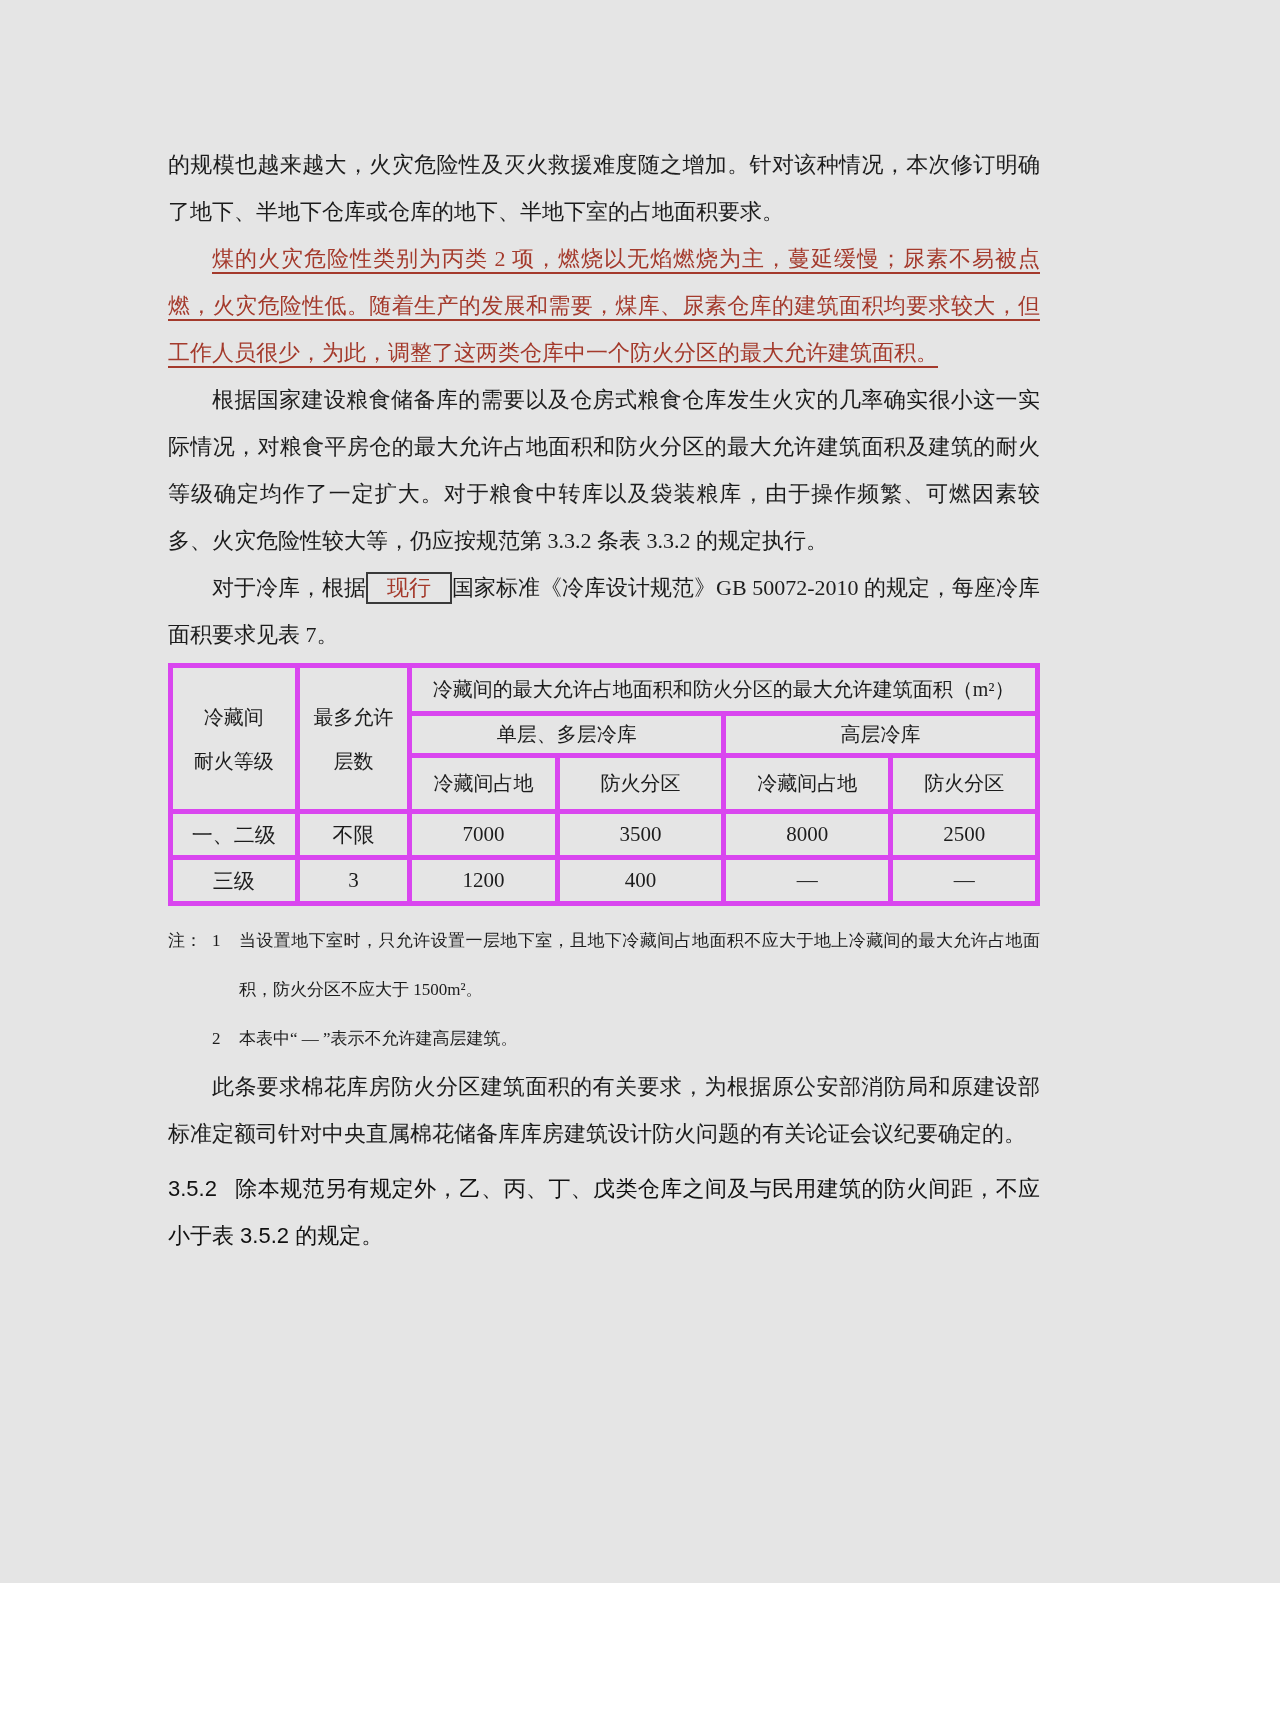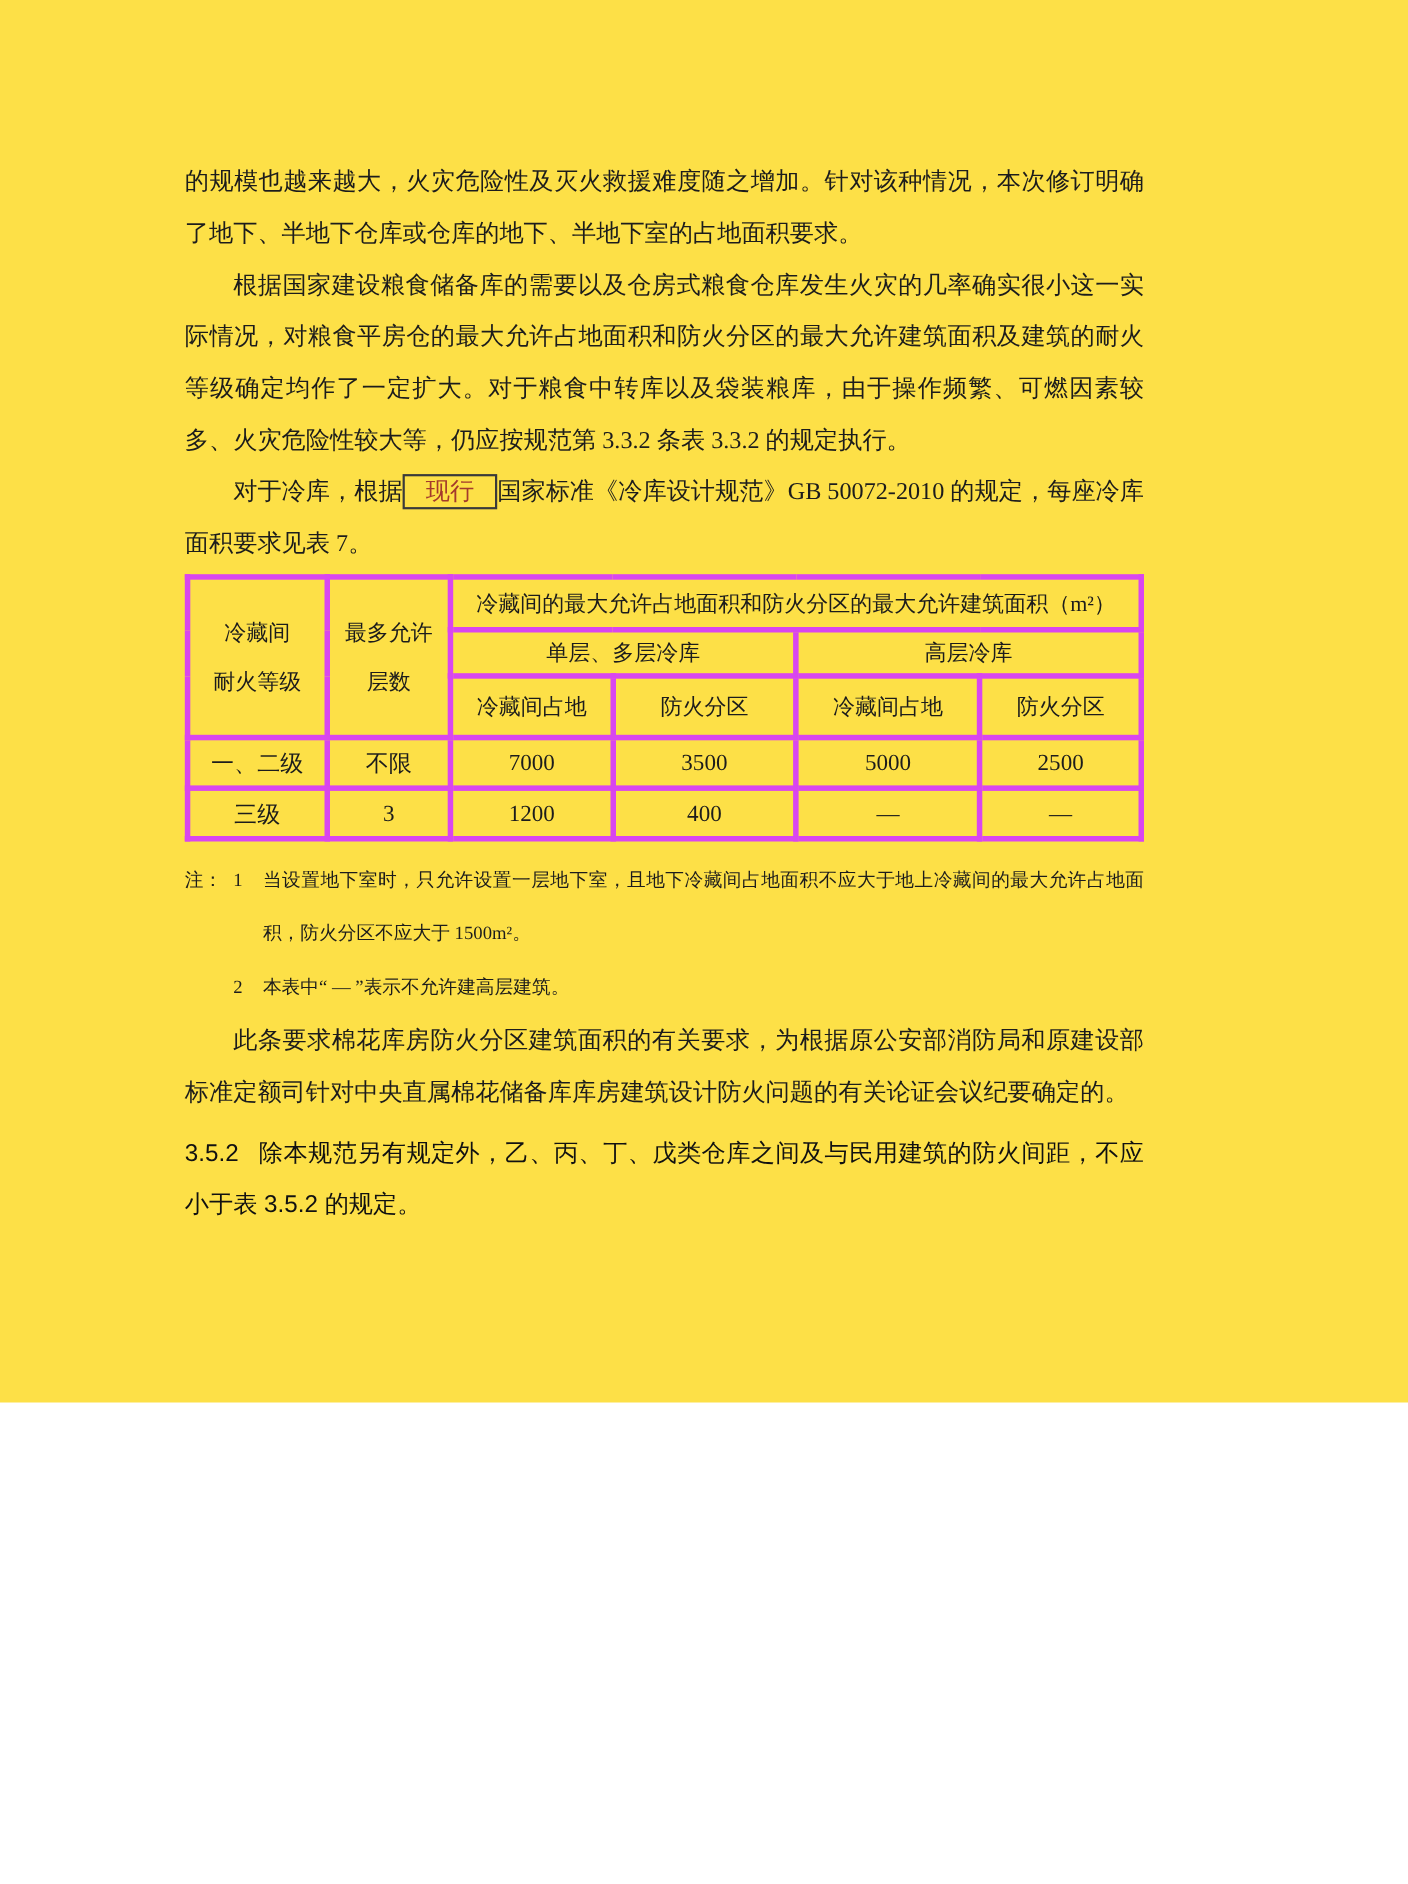--- a/index.html
+++ b/index.html
@@ -5,22 +5,22 @@
   * { box-sizing: border-box; }
   html, body { margin: 0; padding: 0; }
   body {
     width: 1280px; height: 1713px;
     background: #ffffff;
     font-family: "Liberation Serif", "DejaVu Serif", serif;
     color: #1c1c1c;
   }
   .page {
     position: relative;
-    width: 1280px; height: 1275px;
-    background: #fde047;
+    width: 1280px; height: 1583px;
+    background: #e5e5e5;
     overflow: hidden;
   }
   .content {
     position: absolute;
     left: 168px; top: 141px;
     width: 872px;
   }
   .body-para {
     margin: 0;
     font-size: 22px;
@@ -106,20 +106,21 @@
   }
 </style>
 </head>
 <body>
 
 <div class="page">
   <div class="content">
 
     <p class="body-para">的规模也越来越大，火灾危险性及灭火救援难度随之增加。针对该种情况，本次修订明确了地下、半地下仓库或仓库的地下、半地下室的占地面积要求。</p>
 
+    <p class="body-para indent revision">煤的火灾危险性类别为丙类 2 项，燃烧以无焰燃烧为主，蔓延缓慢；尿素不易被点燃，火灾危险性低。随着生产的发展和需要，煤库、尿素仓库的建筑面积均要求较大，但工作人员很少，为此，调整了这两类仓库中一个防火分区的最大允许建筑面积。</p>
 
     <p class="body-para indent">根据国家建设粮食储备库的需要以及仓房式粮食仓库发生火灾的几率确实很小这一实际情况，对粮食平房仓的最大允许占地面积和防火分区的最大允许建筑面积及建筑的耐火等级确定均作了一定扩大。对于粮食中转库以及袋装粮库，由于操作频繁、可燃因素较多、火灾危险性较大等，仍应按规范第 3.3.2 条表 3.3.2 的规定执行。</p>
 
     <p class="body-para indent">
       <span>对于冷库，根据</span><span class="boxed-word">现行</span><span>国家标准《冷库设计规范》GB 50072-2010 的规定，每座冷库面积要求见表 7。</span>
     </p>
 
 
     <table class="t7">
       <colgroup>
@@ -150,21 +151,21 @@
           <td class="th-sub">冷藏间占地</td>
           <td class="th-sub">防火分区</td>
           <td class="th-sub">冷藏间占地</td>
           <td class="th-sub">防火分区</td>
         </tr>
         <tr class="data-row data-first">
           <td>一、二级</td>
           <td>不限</td>
           <td>7000</td>
           <td>3500</td>
-          <td>5000</td>
+          <td>8000</td>
           <td>2500</td>
         </tr>
         <tr class="data-row">
           <td>三级</td>
           <td>3</td>
           <td>1200</td>
           <td>400</td>
           <td>—</td>
           <td>—</td>
         </tr>

